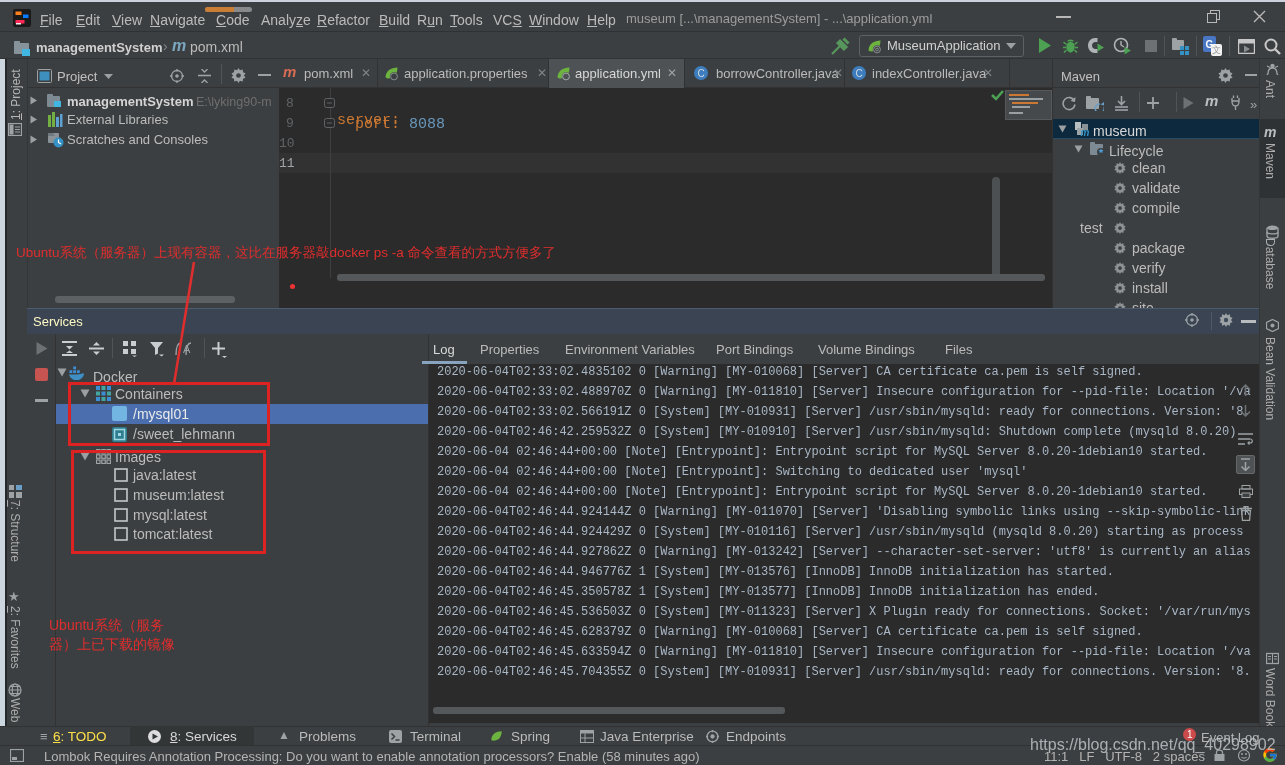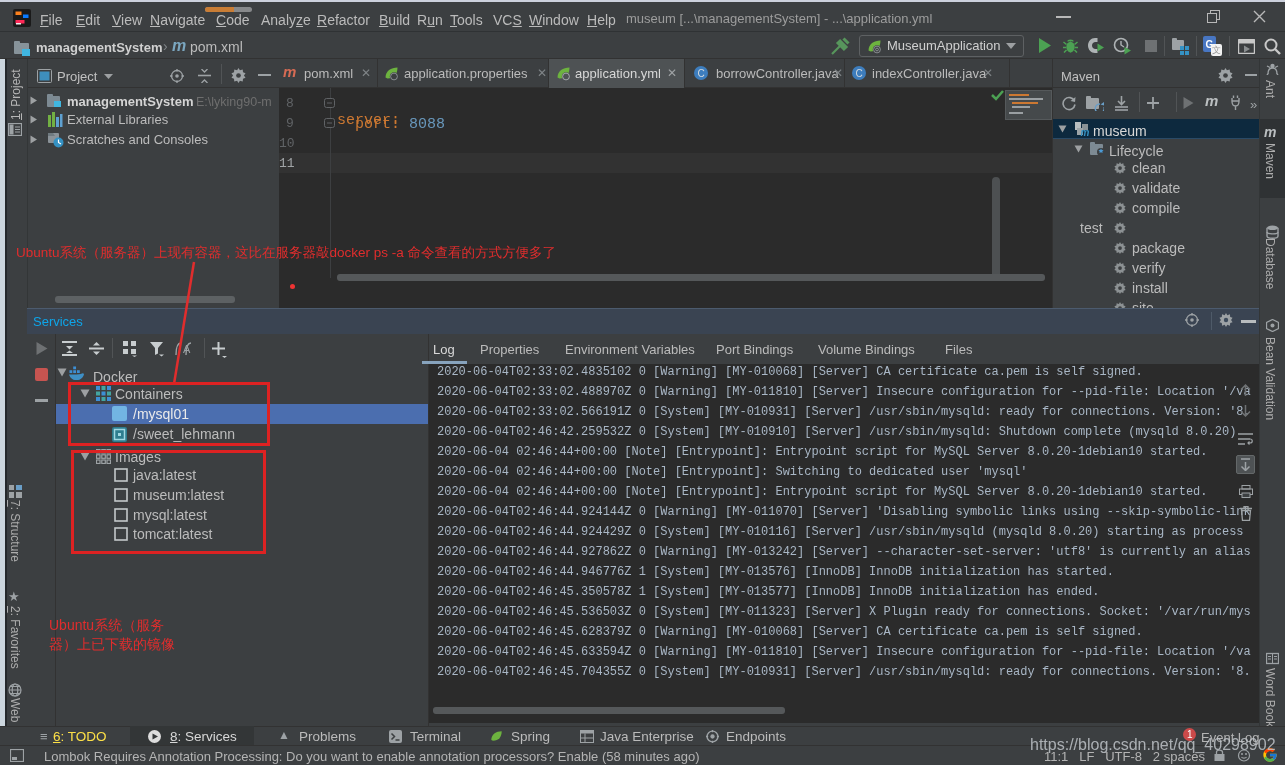--- a/index.html
+++ b/index.html
@@ -371,21 +371,21 @@
     </svg>
     <div class="abs" style="left:1132px;top:280px;font-size:14px;color:#bcbcbc">install</div>
   <svg class="abs" style="left:1114px;top:302px" width="12" height="12" viewBox="0 0 16 16">
       <path d="M8 0 L9.5 2.5 L12.5 1.5 L12.8 4.5 L15.5 5.5 L13.8 8 L15.5 10.5 L12.8 11.5 L12.5 14.5 L9.5 13.5 L8 16 L6.5 13.5 L3.5 14.5 L3.2 11.5 L0.5 10.5 L2.2 8 L0.5 5.5 L3.2 4.5 L3.5 1.5 L6.5 2.5 Z" fill="#8c9193"></path>
       <circle cx="8" cy="8" r="2.5" fill="#3c3f41"></circle>
     </svg>
     <div class="abs" style="left:1132px;top:300px;font-size:14px;color:#bcbcbc">site</div>
 
   <div class="abs" style="left:27px;top:310px;width:1232px;height:416px;background:#3c3f41"></div>
   <div class="abs" style="left:27px;top:308px;width:1232px;height:26px;background:#3a4452;border-top:1px solid #4c5b6e"></div>
-  <div class="abs" style="left:33px;top:314px;color:#0ea5e9;font-size:13px">Services</div>
+  <div class="abs" style="left:33px;top:314px;color:#fef9c3;font-size:13px">Services</div>
   <svg class="abs" style="left:1185px;top:313px" width="14" height="14" viewBox="0 0 14 14">
       <circle cx="7" cy="7" r="5.5" fill="none" stroke="#9da2a5" stroke-width="1.3"></circle>
       <circle cx="7" cy="7" r="1.8" fill="#9da2a5"></circle>
       <path d="M7 0 L7 2.5 M7 11.5 L7 14 M0 7 L2.5 7 M11.5 7 L14 7" stroke="#9da2a5" stroke-width="1.3"></path>
     </svg>
   <svg class="abs" style="left:1219px;top:313px" width="14" height="14" viewBox="0 0 16 16">
       <path d="M8 0 L9.5 2.5 L12.5 1.5 L12.8 4.5 L15.5 5.5 L13.8 8 L15.5 10.5 L12.8 11.5 L12.5 14.5 L9.5 13.5 L8 16 L6.5 13.5 L3.5 14.5 L3.2 11.5 L0.5 10.5 L2.2 8 L0.5 5.5 L3.2 4.5 L3.5 1.5 L6.5 2.5 Z" fill="#9da2a5"></path>
       <circle cx="8" cy="8" r="2.5" fill="#3d4b5c"></circle>
     </svg>
   <div class="abs" style="left:1211px;top:312px;width:1px;height:18px;background:#4e5a68"></div>

